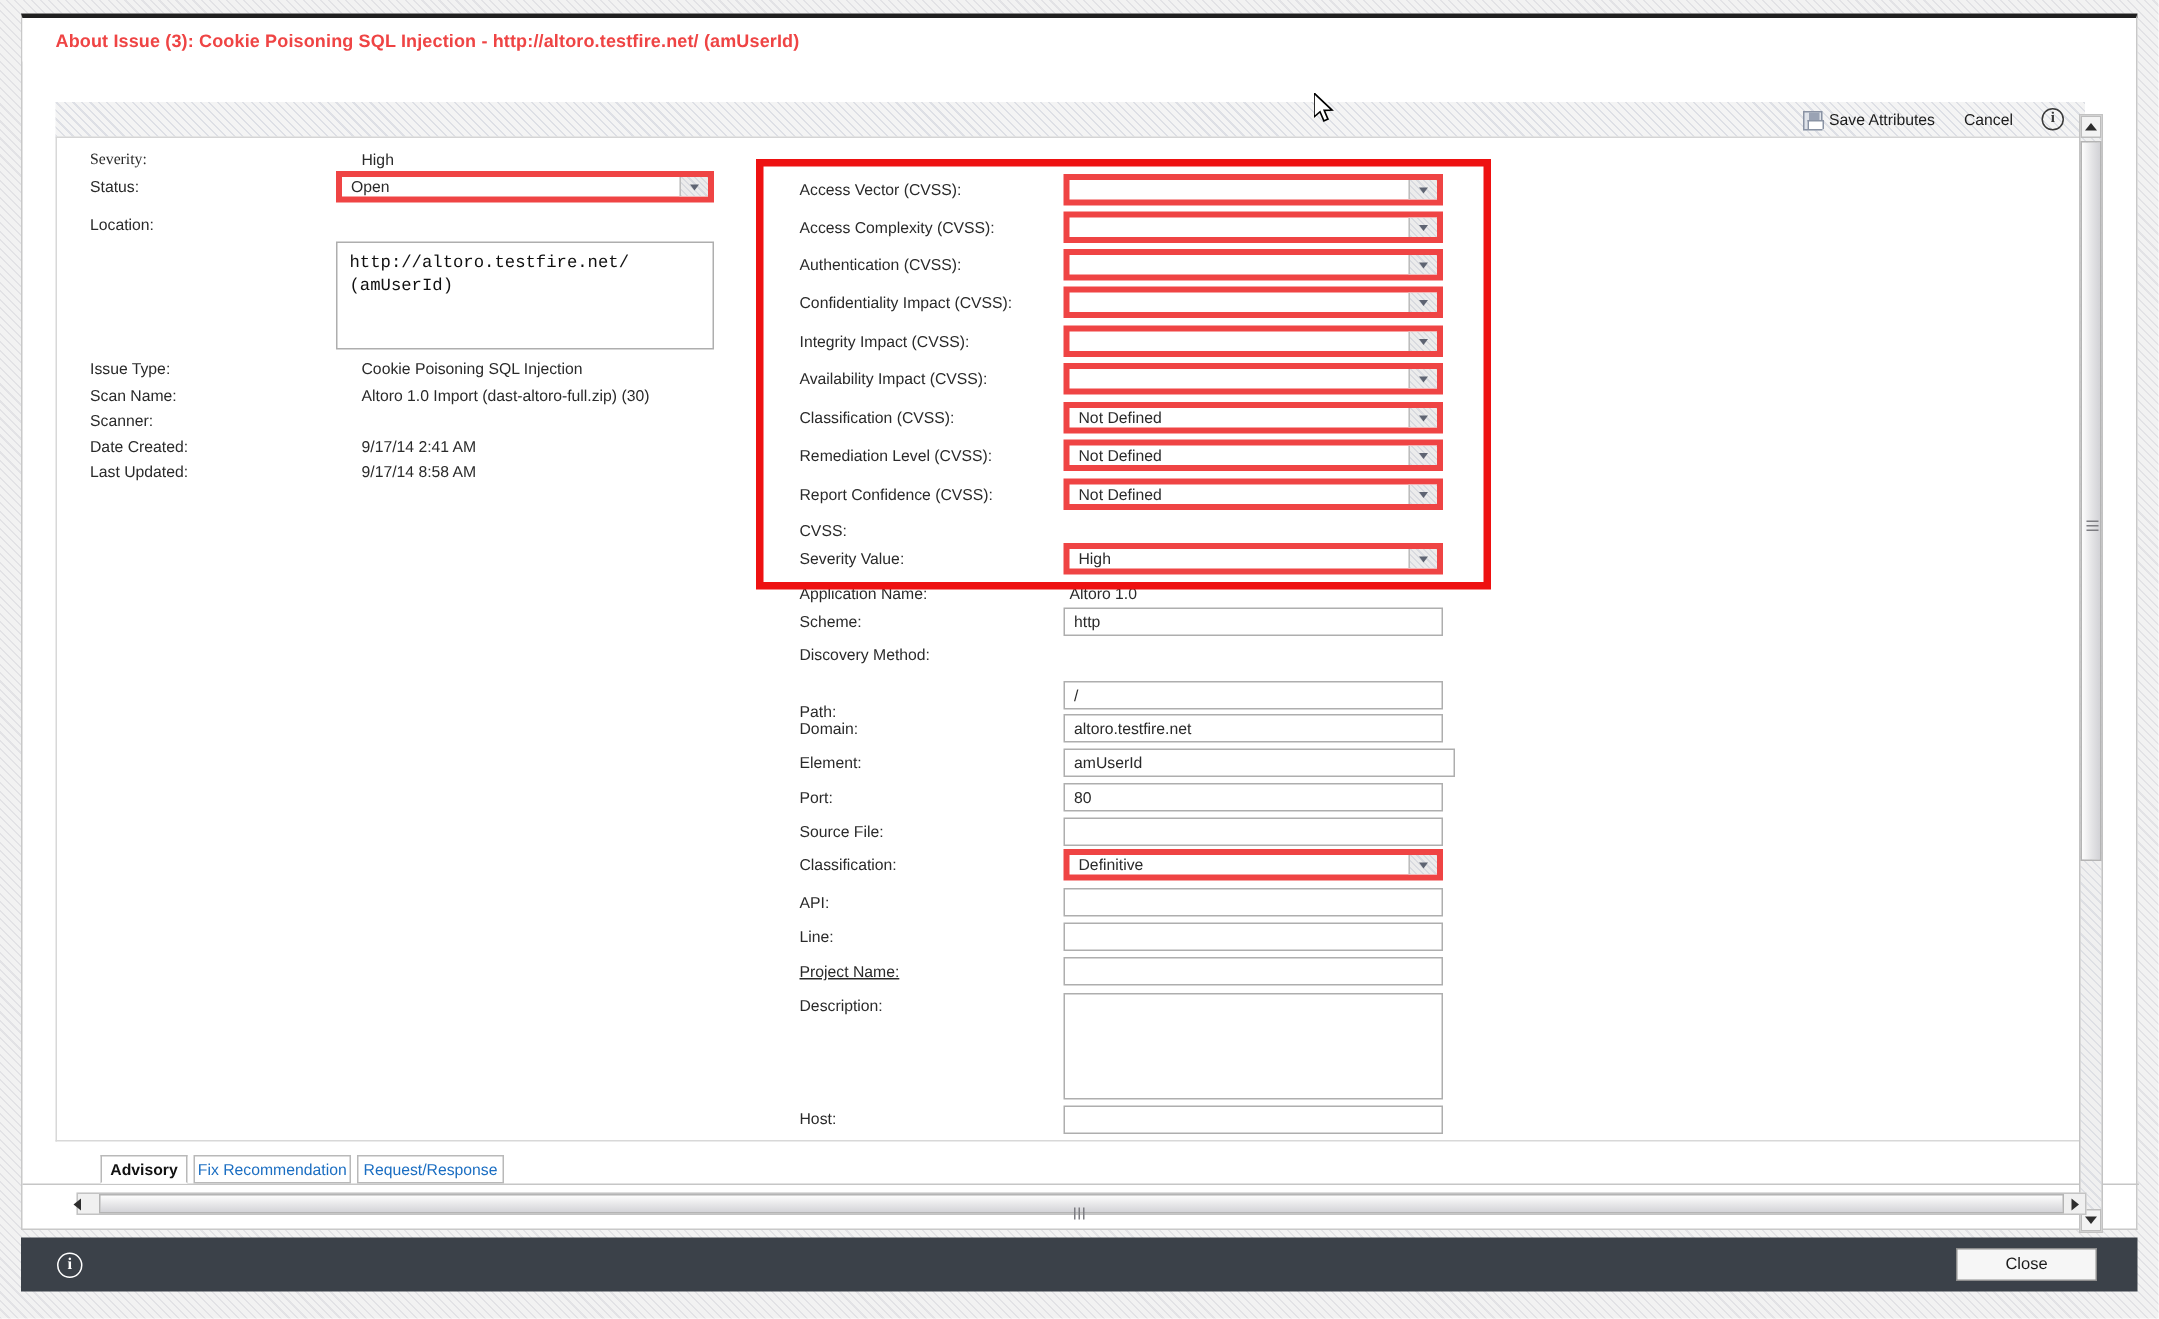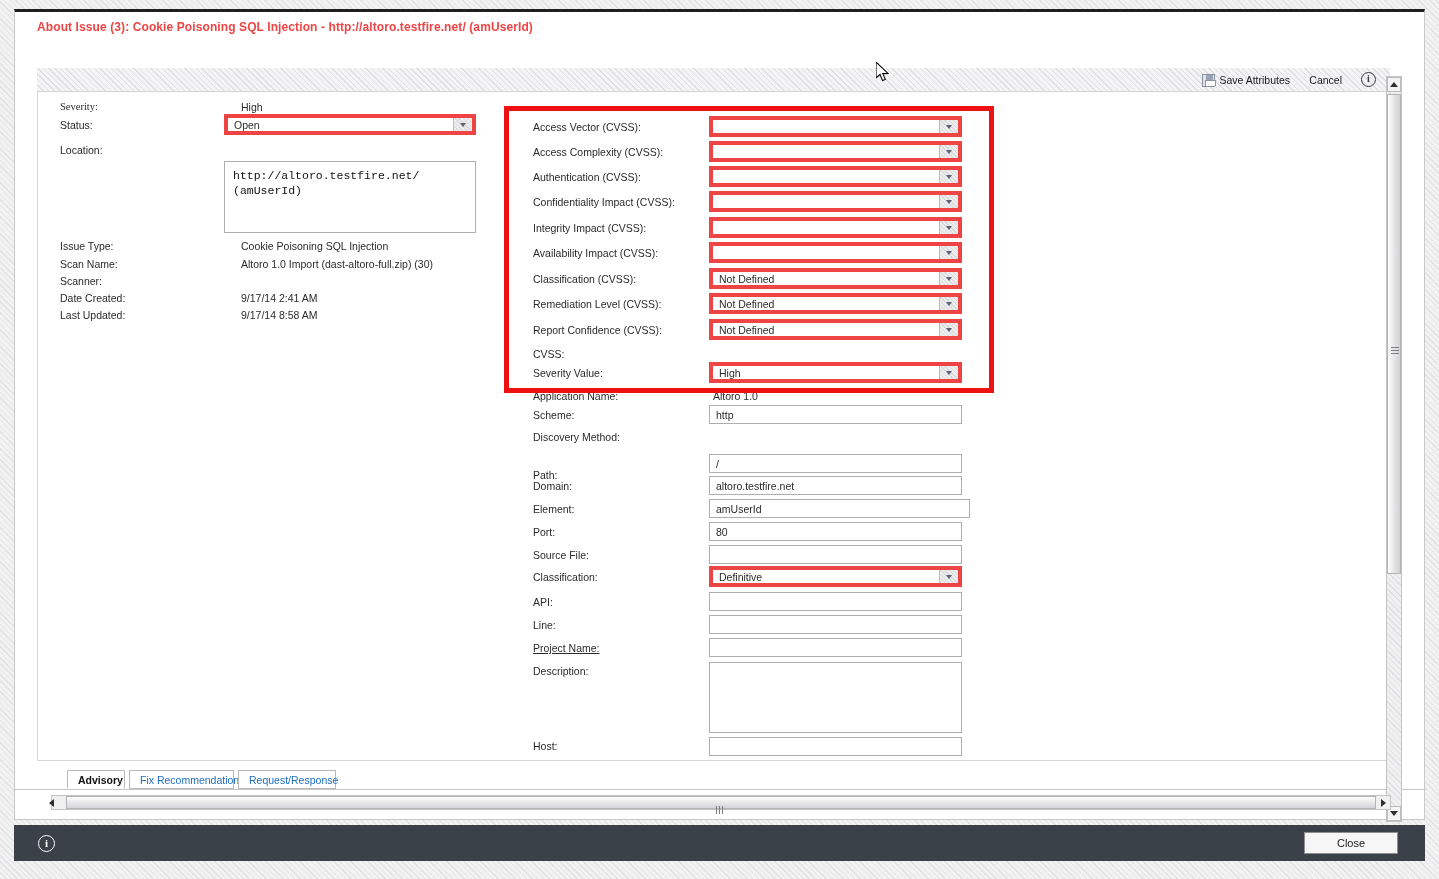--- a/index.html
+++ b/index.html
@@ -187,21 +187,21 @@
     position: absolute;
     left: 22px; top: 758px;
     width: 1353px; height: 22px;
   }
   .tab {
     position: absolute;
     top: 0; height: 19px;
     border: 1px solid #b9b9b9;
     background: #ffffff;
     font-size: 10.5px;
-    display: flex; align-items: center; justify-content: flex-start;
+    display: flex; align-items: center; justify-content: center;
     padding: 0 10px;
     white-space: nowrap;
   }
   .tab.active { color: #111; font-weight: bold; border-bottom-color: #ffffff; z-index: 2; }
   .tab.link { color: #1b6ec2; }
   #tabs-rule {
     position: absolute;
     left: 22px; top: 776px; width: 1353px; height: 1px;
     background: #c6c6c6;
   }

